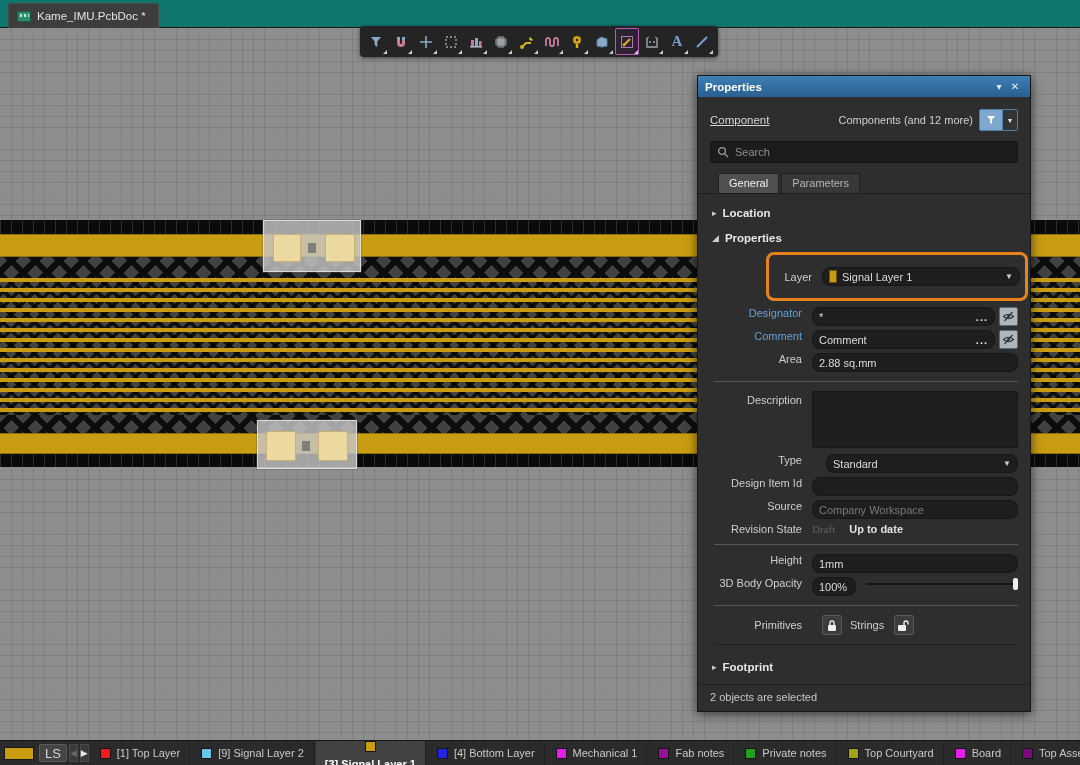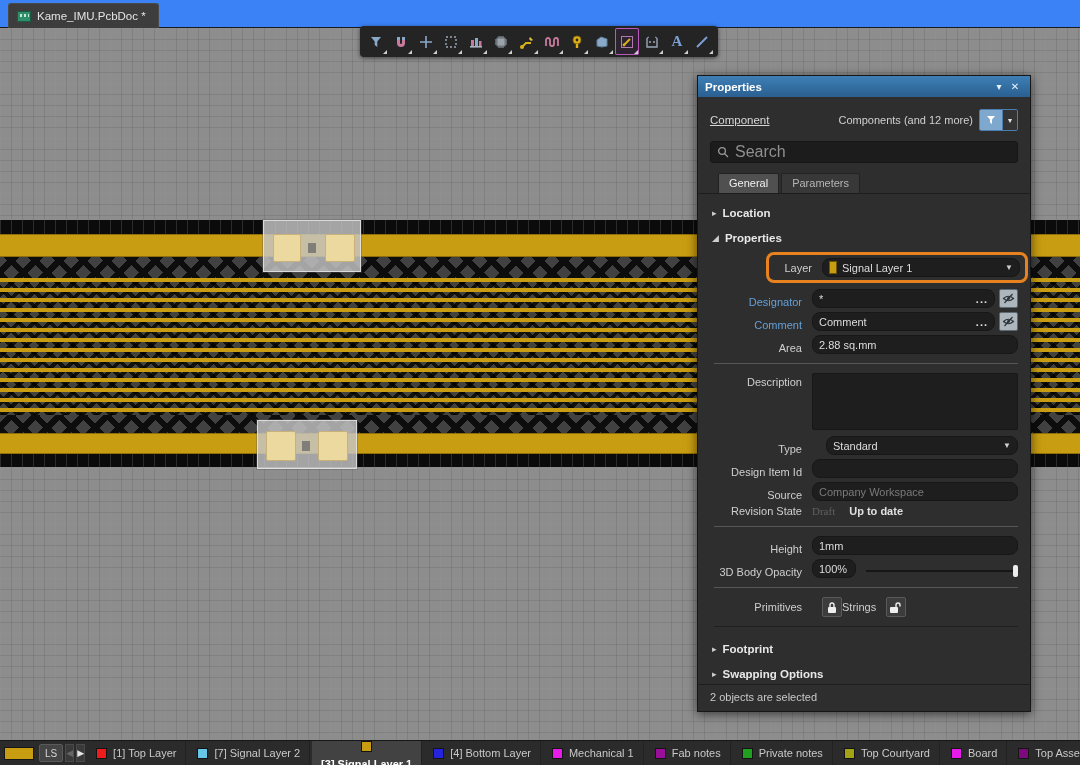--- a/index.html
+++ b/index.html
@@ -1,21 +1,21 @@
 <!DOCTYPE html>
 <html><head>
 <meta charset="utf-8">
 <style>
   * { margin:0; padding:0; box-sizing:border-box; }
   html,body { width:1080px; height:765px; overflow:hidden; background:#1e1e1e;
               font-family:"Liberation Sans", sans-serif; }
   #app { position:relative; width:1080px; height:765px; background:#262626; }
 
   
-  #tabstrip { position:absolute; left:0; top:0; width:1080px; height:28px; background:#3b82f6; border-bottom:1px solid #1a1a1a;padding-left:16px; }
+  #tabstrip { position:absolute; left:0; top:0; width:1080px; height:28px; background:#0f766e; border-bottom:1px solid #1a1a1a;padding-left:16px; }
   .doc-tab { position:absolute; left:8px; top:3px; height:25px; padding:0 12px 0 8px; background:#3d3d3d;
              display:flex; align-items:center; gap:6px; border:1px solid #4a4a4a; border-bottom:none;
              border-radius:3px 3px 0 0; }
   .doc-tab .txt { color:#e4e4e4; font-size:11.5px; }
   .pcb-ico { width:14px; height:11px; background:#2e8f6a; border:1px solid #1c5c44; position:relative; }
   .pcb-ico::after { content:""; position:absolute; left:2px; top:2px; width:9px; height:3px;
                     background:repeating-linear-gradient(90deg,#bfe8d4 0 2px,transparent 2px 4px); }
 
   
   #canvas { position:absolute; left:0; top:28px; width:1080px; height:712px; background-color:#8d8d8d;
@@ -69,45 +69,45 @@
   .scope-row { display:flex; align-items:center; margin:4px 0 10px 0; }
   .scope-row .otype { color:#d6d6d6; font-size:11.5px; flex:1;text-decoration:underline; }
   .scope-row .scopetxt { color:#d0d0d0; margin-right:6px; }
   .filter-split { display:flex; border:1px solid #4d7fae; border-radius:2px; overflow:hidden; }
   .filter-btn { width:22px; height:20px; background:#7fa8cf; display:flex; align-items:center; justify-content:center; }
   .filter-drop { width:15px; height:20px; background:#343434; color:#e8e8e8; font-size:8px;
                  display:flex; align-items:center; justify-content:center; border-left:1px solid #4d7fae; }
 
   .searchbox { height:22px; background:#1c1c1c; border:1px solid #161616; border-radius:3px;
                display:flex; align-items:center; padding:0 6px; gap:6px; margin-bottom:10px; }
-  .searchbox input { flex:1; background:transparent; border:none; outline:none; color:#bbb; font-size:16px; }
+  .searchbox input { flex:1; background:transparent; border:none; outline:none; color:#bbb; font-size:11px; }
   .searchbox input::placeholder { color:#8f8f8f; }
 
   .tabs { display:flex; margin-left:8px; }
   .ptab { padding:3px 10px 4px 10px; background:#383838; color:#b5b5b5; border:1px solid #222; border-bottom:none;
           font-size:11px; border-radius:2px 2px 0 0; margin-right:2px; }
   .ptab.active { background:#505050; color:#f0f0f0; }
   .tabs-line { height:1px; background:#1d1d1d; margin:0 -12px 6px -12px; }
 
   .sect { display:flex; align-items:center; gap:6px; padding:7px 0 6px 2px; color:#e8e8e8; font-weight:bold;
           font-size:11.5px; }
   .sect .tri { color:#cfcfcf; font-size:9px; font-weight:normal; }
 
-  .prow { display:flex; align-items:flex-end; margin-bottom:4px; }
+  .prow { display:flex; align-items:flex-start; margin-bottom:4px; }
   .plabel { width:92px; text-align:right; margin-right:10px; color:#cfcfcf; flex:none; }
   .plabel.blue { color:#64a0d8; }
   .pfield { flex:1; height:19px; background:#1e1e1e; border:1px solid #171717; border-radius:8px;
             display:flex; align-items:center; padding:0 6px; color:#dcdcdc; gap:5px; }
   .pfield .dots { margin-left:auto; color:#e0e0e0; letter-spacing:1px; font-weight:bold; }
   .pfield .ph { color:#7a7a7a; }
   .dropdown .arrow { margin-left:auto; color:#d0d0d0; font-size:8px; }
   .swatch-sm { width:8px; height:13px; background:#c89d12; border:1px solid #6b5406; flex:none; }
 
   .hl-row { position:relative; margin:2px 0 6px 56px; width:262px; border:3px solid #e8821e; border-radius:8px;
-            padding:3px 5px; display:flex; align-items:center;justify-content:space-between; }
+            padding:12px 5px; display:flex; align-items:center;justify-content:space-between; }
   .hl-row .plabel { width:38px; }
 
   .eye-btn { width:19px; height:19px; margin-left:4px; background:#aeb6bd; border:1px solid #5d6a75;
              border-radius:2px; flex:none; display:flex; align-items:center; justify-content:center; }
 
   .divider { height:1px; background:#565656; margin:9px 0 9px 4px; }
 
   .desc-row { align-items:flex-start; }
   .descarea { flex:1; height:57px; background:#1e1e1e; border:1px solid #171717; border-radius:2px; }
 
@@ -115,30 +115,30 @@
   .rev-row .revval { color:#e0e0e0; font-weight:bold; }
 
   .opacity-box { width:44px; flex:none; }
   .slider { flex:1; margin-left:10px; position:relative; height:14px; }
   .slider .track { position:absolute; left:0; right:0; top:6px; height:2px; background:#161616; }
   .slider .handle { position:absolute; right:0; top:1px; width:5px; height:12px; background:#ececec; border-radius:2px; }
 
   .lockrow { display:flex; align-items:center; margin:2px 0 4px 0; }
   .lock-btn { width:20px; height:20px; background:#3c3c3c; border:1px solid #5a5a5a; border-radius:2px;
               display:flex; align-items:center; justify-content:center; margin-left:10px; }
-  .lockrow .slabel { margin-left:0; color:#cfcfcf; }
+  .lockrow .slabel { margin-left:8px; color:#cfcfcf; }
 
   #panel-status { flex:none; padding:6px 12px 8px 12px; color:#c8c8c8; font-size:11px; border-top:1px solid #1f1f1f; }
 
   
   #layerbar { position:absolute; left:0; top:740px; width:1080px; height:25px; background:#2b2b2b;
               border-top:1px solid #171717; display:flex; align-items:center; padding:0 4px; gap:2px; overflow:hidden; }
   .cur-swatch { width:30px; height:13px; background:#c89d12; border:1px solid #171717; flex:none; }
   .ls-btn { height:18px; padding:0 5px; background:#454545; border:1px solid #5a5a5a; border-radius:2px;
-            color:#d5d5d5; font-size:10px; display:flex; align-items:center; margin-left:3px; }
+            color:#d5d5d5; font-size:13px; display:flex; align-items:center; margin-left:3px; }
   .nav-btn { width:20px; height:18px; background:#3a3a3a; border:1px solid #4a4a4a; display:flex;
              align-items:center; justify-content:center; font-size:9px; }
   .nav-btn.dim { color:#666; } .nav-btn.lit { color:#e6e6e6; }
   .ltab { height:25px; display:flex; align-items:center; gap:6px; padding:0 9px; color:#c9c9c9; font-size:11px;
           border-right:1px solid #222; white-space:nowrap; }
   .ltab.active { background:#424242; color:#ffffff; font-weight:bold;flex-direction:column; }
   .lsw { width:11px; height:11px; border:1px solid #141414; flex:none; }
 </style>
 </head>
 <body>
@@ -443,21 +443,21 @@
     <div class="ls-btn">LS</div>
     <div class="nav-btn dim">◀</div>
     <div class="nav-btn lit">▶</div>
 
     <div class="ltab">
       <span class="lsw" style="background-color: rgb(238, 28, 28);"></span>
       <span>[1] Top Layer</span>
     </div>
     <div class="ltab">
       <span class="lsw" style="background-color: rgb(102, 199, 232);"></span>
-      <span>[7] Signal Layer 2</span>
+      <span>[9] Signal Layer 2</span>
     </div>
     <div class="ltab active">
       <span class="lsw" style="background-color: rgb(200, 157, 18);"></span>
       <span>[3] Signal Layer 1</span>
     </div>
     <div class="ltab">
       <span class="lsw" style="background-color: rgb(36, 36, 221);"></span>
       <span>[4] Bottom Layer</span>
     </div>
     <div class="ltab">

